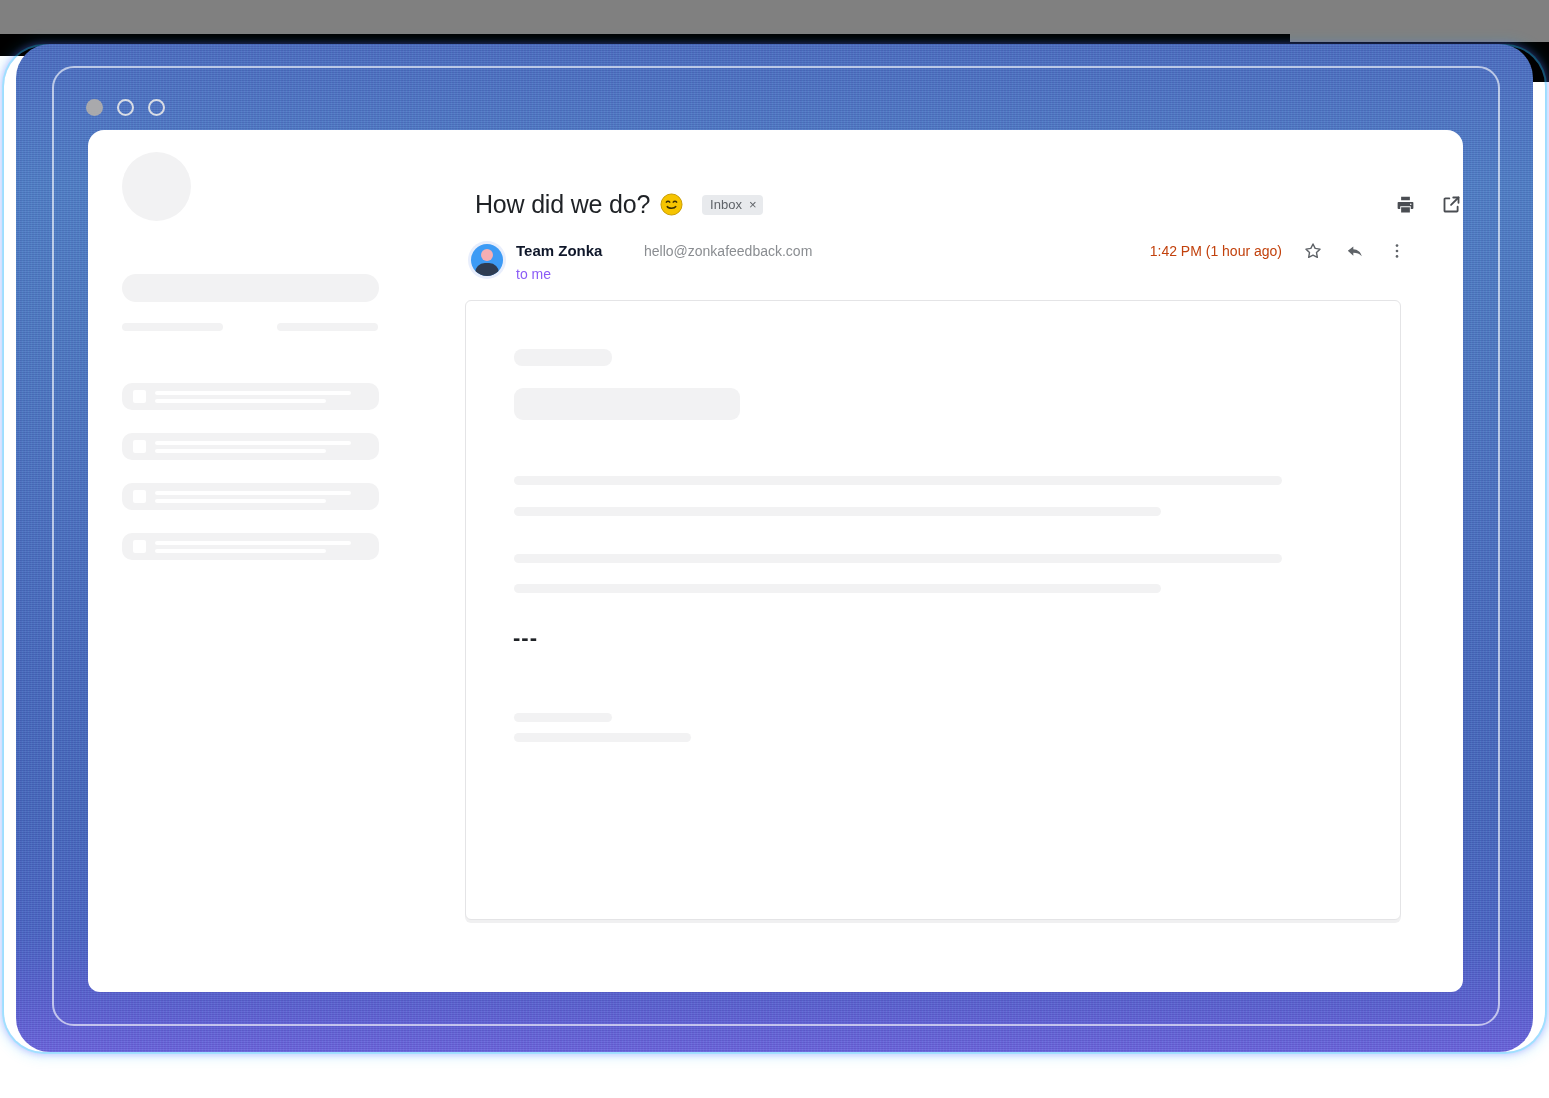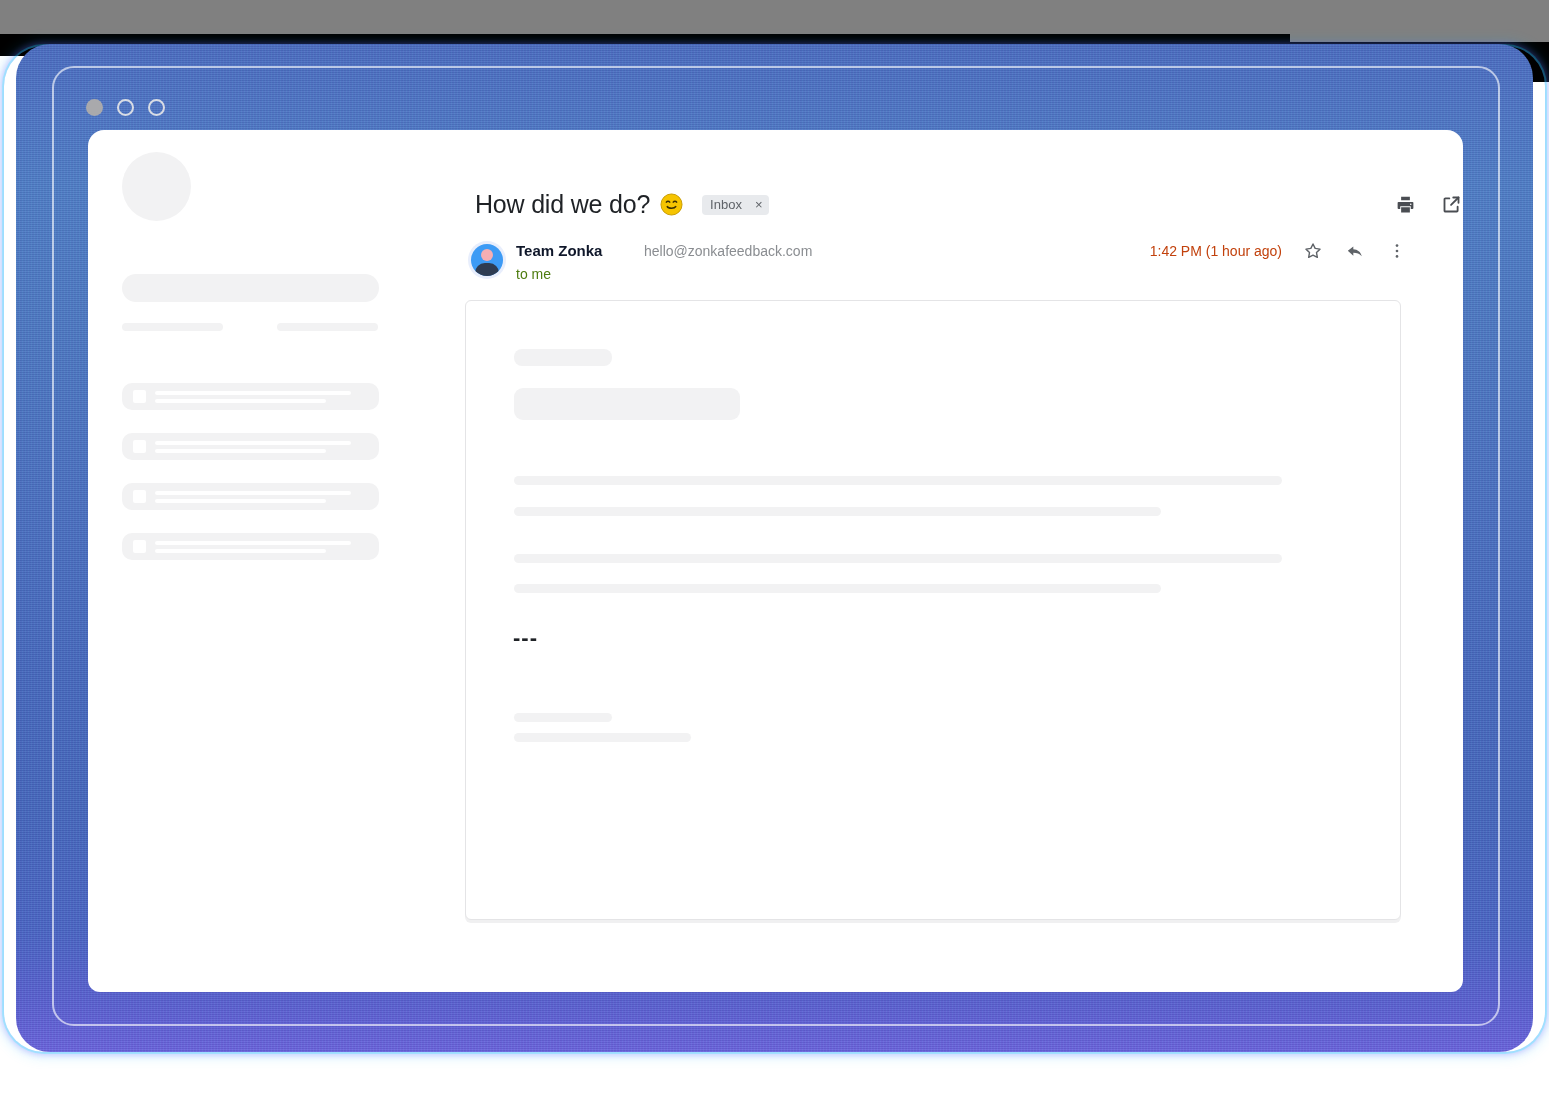--- a/index.html
+++ b/index.html
@@ -221,21 +221,21 @@
   .emoji svg { display: block; }
   .label-chip {
     margin-left: 19px;
     background: #e8eaed;
     color: #5f6368;
     font-size: 13px;
     border-radius: 4px;
     padding: 3px 6px 4px 8px;
     display: inline-flex;
     align-items: center;
-    gap: 13px;
+    gap: 7px;
     line-height: 1;
   }
   .label-chip .x { font-size: 13px; color: #5f6368; }
 
   .head-actions {
     position: absolute;
     right: 0;
     top: 62px;
     display: flex;
     gap: 22px;
@@ -297,21 +297,21 @@
     position: absolute;
     left: 133px; top: 5px;
     font-size: 14px;
     color: #8a8d91;
     padding-left: 48px;
   }
   .sender-to {
     position: absolute;
     left: 53px; top: 28px;
     font-size: 14px;
-    color: #4d7c0f;
+    color: #8b5cf6;
   }
 
   .meta-right {
     position: absolute;
     right: 0; top: 2px;
     display: flex;
     align-items: center;
     gap: 20px;
   }
   .timestamp {

